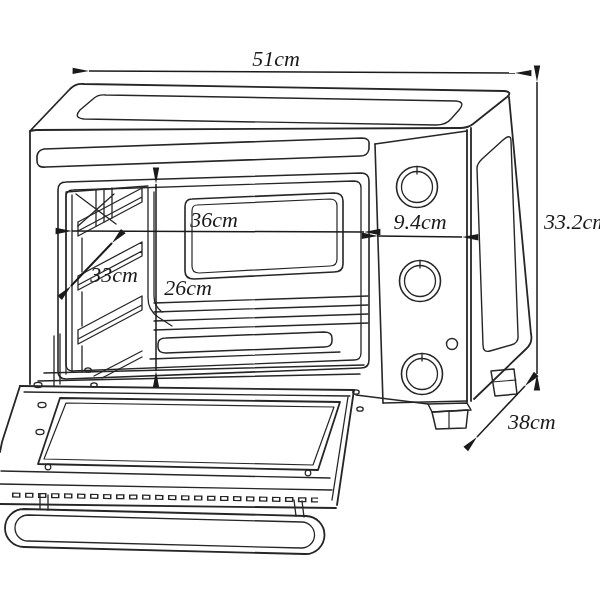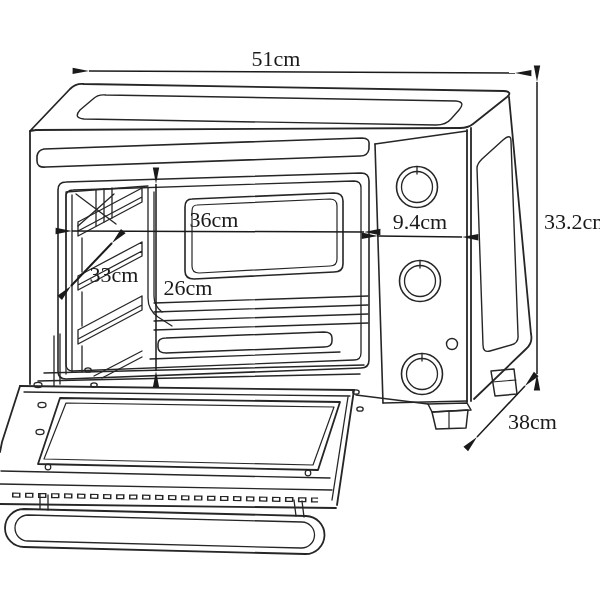--- a/index.html
+++ b/index.html
@@ -1,18 +1,19 @@
 <!DOCTYPE html>
 <html><head>
 <meta charset="utf-8">
 <style>
   html,body{margin:0;padding:0;background:#ffffff;}
   .stage{
     position:relative;width:600px;height:600px;background:#ffffff;overflow:hidden;
     font-family:"Liberation Serif","DejaVu Serif",serif;
+    font-style:italic;
   }
   svg{display:block}
   .dim-text{
     font-family:"Liberation Serif","DejaVu Serif",serif;
     font-size:22px;fill:#1a1a1a;
   }
 </style>
 </head>
 <body>
 

